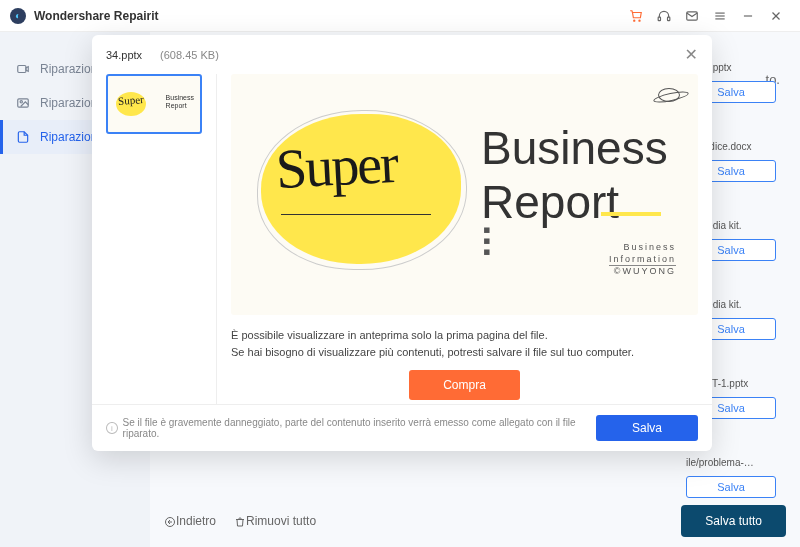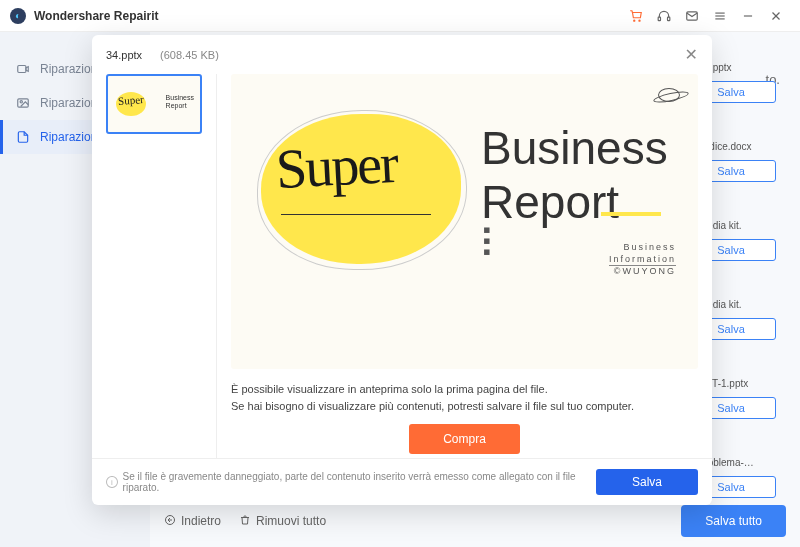--- a/index.html
+++ b/index.html
@@ -24,26 +24,26 @@
 .login-btn { margin: 10px 14px 14px; background: #3b82f6; color: #fff; border: none; border-radius: 4px; padding: 8px 0; font-size: 12px; display: flex; align-items: center; justify-content: center; gap: 6px; cursor: pointer; }
 
 
 .content { flex: 1; background: #f7f9fc; position: relative; padding: 10px 14px; }
 .file-rows { position: absolute; right: 14px; top: 30px; width: 100px; }
 .file-row { margin-bottom: 38px; }
 .file-path { font-size: 10px; color: #555; white-space: nowrap; overflow: hidden; text-overflow: ellipsis; margin-bottom: 8px; }
 .save-small { width: 90px; border: 1px solid #3b82f6; background: #fff; color: #3b82f6; border-radius: 3px; font-size: 11px; padding: 4px 0; cursor: pointer; text-align: center; }
 
 .bottom-bar { position: absolute; bottom: 10px; left: 14px; right: 14px; display: flex; align-items: center; gap: 18px; }
-.bottom-link { font-size: 12px; color: #666; display: flex; align-items: flex-start; gap: 5px; cursor: pointer; }
+.bottom-link { font-size: 12px; color: #666; display: flex; align-items: flex-end; cursor: pointer; }
 .bottom-spacer { flex: 1; }
-.save-all { background: #3b82f6; color: #fff; border: none; border-radius: 4px; padding: 9px 24px; font-size: 12px; cursor: pointer; }
-
-
-.modal { position: absolute; left: 92px; top: 35px; width: 620px; height: 470px; background: #fff; border-radius: 6px; box-shadow: 0 8px 30px rgba(0,0,0,0.15); display: flex; flex-direction: column; z-index: 10; }
+.save-all { background: #0c4a6e; color: #fff; border: none; border-radius: 4px; padding: 9px 24px; font-size: 12px; cursor: pointer; }
+
+
+.modal { position: absolute; left: 92px; top: 35px; width: 620px; height: 416px; background: #fff; border-radius: 6px; box-shadow: 0 8px 30px rgba(0,0,0,0.15); display: flex; flex-direction: column; z-index: 10; }
 .modal-head { display: flex; align-items: center; padding: 10px 14px; font-size: 11px; color: #444; }
 .modal-head .fname { color: #333; }
 .modal-head .fsize { color: #888; margin-left: 18px; }
 .modal-close { margin-left: auto; cursor: pointer; color: #888; font-size: 16px; }
 
 .modal-body { flex: 1; display: flex; padding: 0 14px; gap: 14px; overflow: hidden; }
 .thumb-col { width: 96px; }
 .thumb { width: 96px; height: 60px; border: 2px solid #3b82f6; border-radius: 3px; background: #fdfbf4; position: relative; overflow: hidden; }
 .thumb .t-blob { position: absolute; width: 30px; height: 24px; background: #ffe74c; border-radius: 50%; left: 8px; top: 16px; }
 .thumb .t-sig { position: absolute; left: 10px; top: 18px; font-family: cursive; font-size: 11px; color: #222; transform: rotate(-4deg); }

